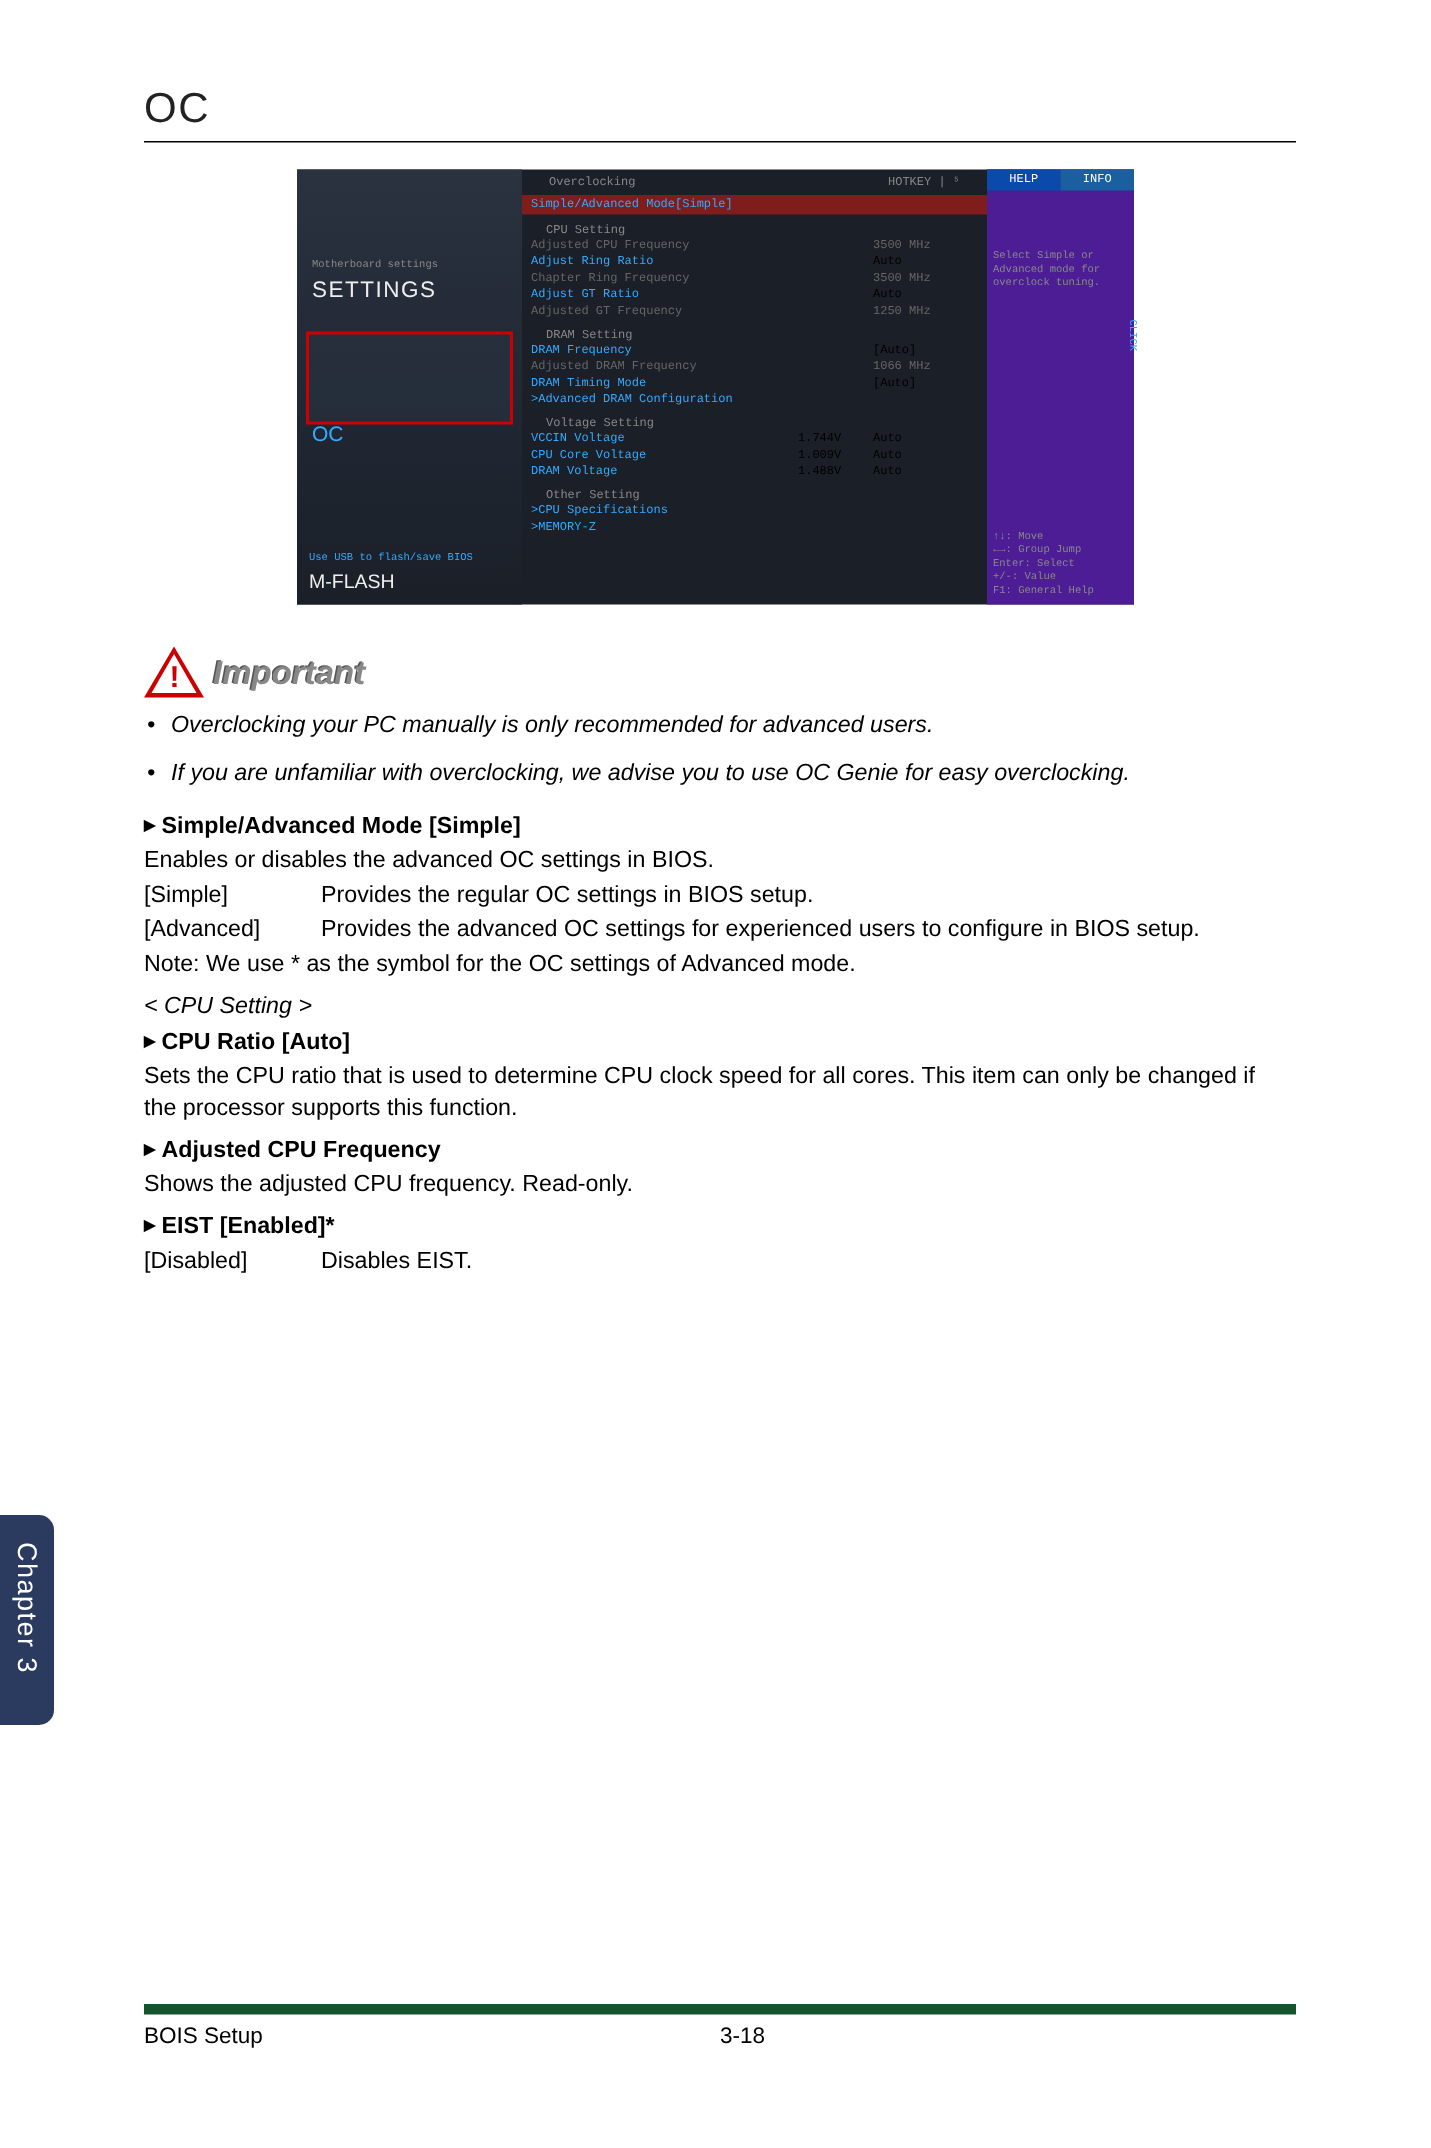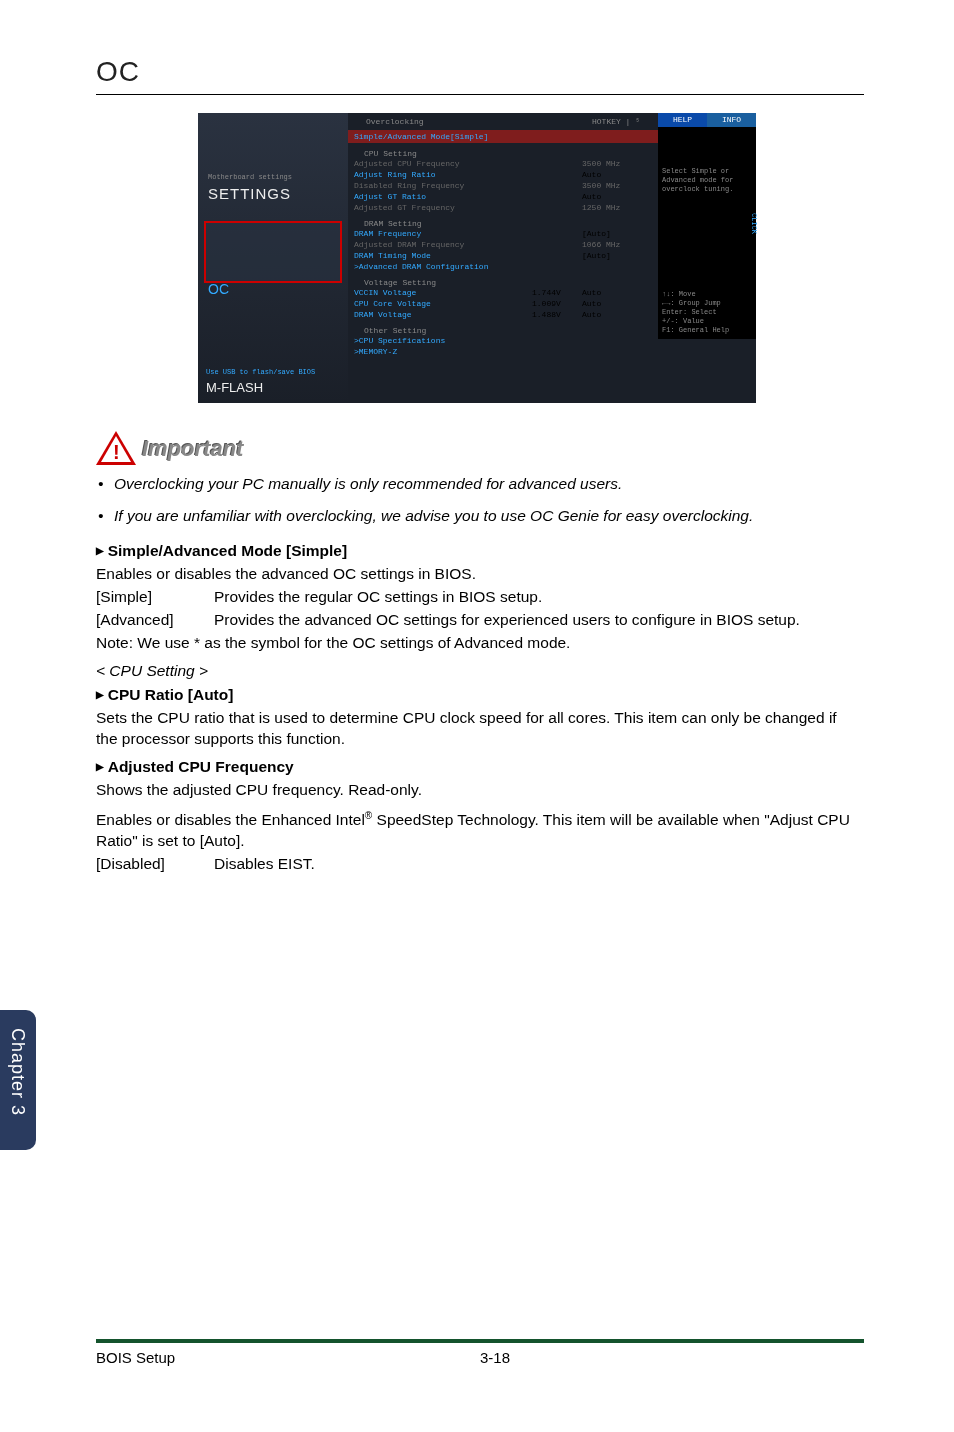--- a/index.html
+++ b/index.html
@@ -26,21 +26,21 @@
   .bios-section { color: #888; font-size: 8px; padding: 6px 16px 0; font-family: Liberation Mono, monospace; }
   .bios-row { display: flex; padding: 1px 6px; font-size: 8px; }
   .bios-row .label { flex: 1; }
   .bios-row .mid { width: 50px; }
   .bios-row .val { width: 70px; }
   .bios-row.active .label { color: #3af; }
   .bios-row.inactive { color: #666; }
   .bios-row.expand { color: #3af; }
   .bios-row.expand::before { content: '> '; color: #3af; }
   
-  .bios-right { position: absolute; right: 0; top: 0; width: 98px; height: 226px; background: #000000; }
+  .bios-right { position: absolute; right: 0; top: 0; width: 98px; height: 290px; background: #4c1d95; }
   .bios-tabs { display: flex; height: 14px; }
   .bios-tab1 { flex: 1; background: #0a4aaa; color: #fff; font-size: 8px; text-align: center; line-height: 14px; }
   .bios-tab2 { flex: 1; background: #1a5f9f; color: #fff; font-size: 8px; text-align: center; line-height: 14px; }
   .bios-help-text { color: #888; font-size: 7px; padding: 10px 4px; line-height: 1.3; margin-top: 30px; }
   .bios-hotkeys { position: absolute; bottom: 4px; left: 4px; color: #888; font-size: 7px; line-height: 1.3; }
   .bios-click-vert { position: absolute; right: -2px; top: 100px; writing-mode: vertical-lr; color: #3af; font-size: 7px; }
   
   .content { padding: 28px 96px 0 96px; }
   
   .important-block { display: flex; align-items: center; margin-bottom: 6px; }
@@ -62,21 +62,21 @@
   .opt-label { width: 118px; flex-shrink: 0; }
   .opt-desc { flex: 1; }
   .note { font-size: 15.5px; line-height: 1.35; color: #000; margin-top: 2px; }
   .section-hdr { font-style: italic; font-size: 15.5px; color: #000; margin-top: 8px; margin-bottom: 6px; }
   
   .sup { font-size: 10px; vertical-align: super; }
   
   .side-tab { position: absolute; left: 0; top: 1010px; width: 36px; height: 140px; background: #2a3b5f; border-radius: 0 10px 10px 0; }
   .side-tab-text { color: #fff; writing-mode: vertical-lr; font-size: 18px; padding: 18px 7px; letter-spacing: 1px; }
   
-  .footer { position: absolute; bottom: 66px; left: 96px; width: 768px; border-top: 4px solid #14532d; padding-top: 6px; display: flex; font-size: 15px; color: #000; }
+  .footer { position: absolute; bottom: 66px; left: 96px; width: 768px; border-top: 7px solid #14532d; padding-top: 6px; display: flex; font-size: 15px; color: #000; }
   .footer-left { flex: 1; }
   .footer-right { flex: 1; }
 </style>
 </head>
 <body>
 
 <div class="page-title">OC</div>
 <div class="title-underline"></div>
 
 <div class="bios-screenshot">
@@ -102,21 +102,21 @@
     <div class="bios-section">CPU Setting</div>
     <div class="bios-row inactive">
         <span class="label">Adjusted CPU Frequency</span>
         <span class="val">3500 MHz</span>
       </div>
     <div class="bios-row active">
         <span class="label">Adjust Ring Ratio</span>
         <span class="val">Auto</span>
       </div>
     <div class="bios-row inactive">
-        <span class="label">Disabled Ring Frequency</span>
+        <span class="label">Chapter Ring Frequency</span>
         <span class="val">3500 MHz</span>
       </div>
     <div class="bios-row active">
         <span class="label">Adjust GT Ratio</span>
         <span class="val">Auto</span>
       </div>
     <div class="bios-row inactive">
         <span class="label">Adjusted GT Frequency</span>
         <span class="val">1250 MHz</span>
       </div>
@@ -216,23 +216,21 @@
     <div class="setting-title">CPU Ratio [Auto]</div>
     <div class="setting-desc">Sets the CPU ratio that is used to determine CPU clock speed for all cores. This item can only be changed if the processor supports this function.</div>
   </div>
 
   <div class="setting-block" style="margin-top:8px">
     <div class="setting-title">Adjusted CPU Frequency</div>
     <div class="setting-desc">Shows the adjusted CPU frequency. Read-only.</div>
   </div>
 
   <div class="setting-block" style="margin-top:8px">
-    <div class="setting-desc">
-      <span>Enables or disables the Enhanced Intel</span><span class="sup">®</span><span> SpeedStep Technology. This item will be available when "Adjust CPU Ratio" is set to [Auto].</span>
-    </div>
+    <div class="setting-title">EIST [Enabled]*</div>
     <div class="opt-row">
       <div class="opt-label">[Disabled]</div>
       <div class="opt-desc">Disables EIST.</div>
     </div>
   </div>
 </div>
 
 <div class="side-tab">
   <div class="side-tab-text">Chapter 3</div>
 </div>

